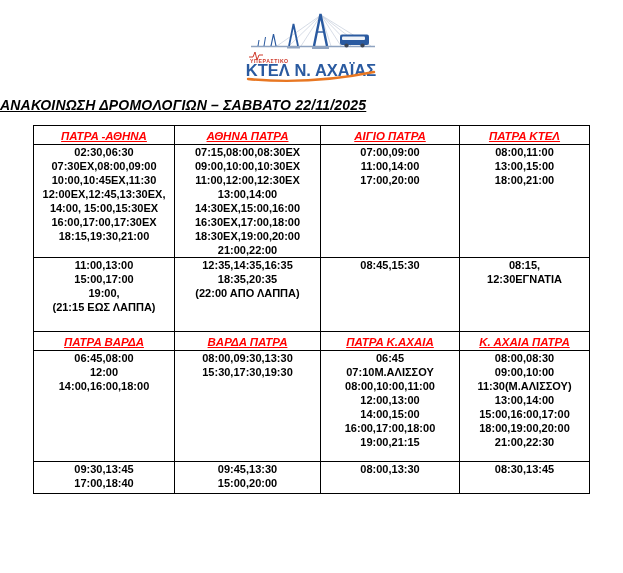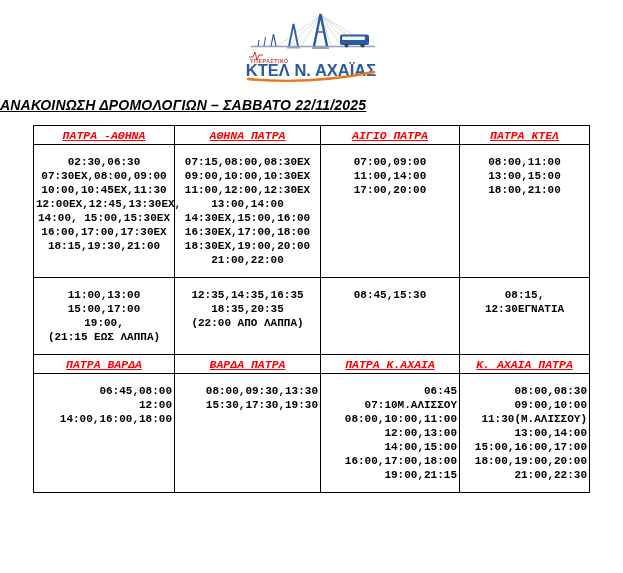--- a/index.html
+++ b/index.html
@@ -41,46 +41,45 @@
     text-decoration:underline;
     color:var(--ink);
     letter-spacing:0.2px;
   }
   
   table.schedule{
     border-collapse:collapse;
     table-layout:fixed;
     width:556px;
     margin:12px auto 2px auto;
-    font-family:Liberation Mono, monospace;
   }
   table.schedule td{
     border:1.5px solid var(--ink);
     text-align:center;
     vertical-align:top;
-    padding:10px 2px;
+    padding:0 2px;
   }
   tr.route-row td{height:15px;padding:0 2px;}
   .route-label{
     color:var(--route-red);
     font-weight:bold;
     font-style:italic;
     font-size:11.5px;
     text-decoration:underline;
     white-space:nowrap;
   }
   tr.times-row td{
     color:var(--ink);
     font-weight:bold;
     font-size:11px;
     line-height:14px;
   }
   tr.sec0 td{height:111px;}
   tr.sec1 td{height:74px;}
-  tr.sec2 td{height:111px;text-align:right;}
+  tr.sec2 td{height:111px;}
   tr.sec3 td{height:32px;}
   tr.sec4 td{height:16px;}
   .time-line{white-space:nowrap;}
   col.c0{width:141px;} col.c1{width:146px;} col.c2{width:139px;} col.c3{width:130px;}
 </style>
 </head>
 <body>
 
 <div class="logo-wrap">
   <svg class="logo-svg" width="138" height="78" viewBox="0 0 138 78">
@@ -218,14 +217,30 @@
         <td>
           <div class="time-line">08:00,08:30</div>
           <div class="time-line">09:00,10:00</div>
           <div class="time-line">11:30(Μ.ΑΛΙΣΣΟΥ)</div>
           <div class="time-line">13:00,14:00</div>
           <div class="time-line">15:00,16:00,17:00</div>
           <div class="time-line">18:00,19:00,20:00</div>
           <div class="time-line">21:00,22:30</div>
         </td>
       </tr>
+      <tr class="times-row sec3">
+        <td>
+          <div class="time-line">09:30,13:45</div>
+          <div class="time-line">17:00,18:40</div>
+        </td>
+        <td>
+          <div class="time-line">09:45,13:30</div>
+          <div class="time-line">15:00,20:00</div>
+        </td>
+        <td>
+          <div class="time-line">08:00,13:30</div>
+        </td>
+        <td>
+          <div class="time-line">08:30,13:45</div>
+        </td>
+      </tr>
     </tbody>
 </table>
 
 </body></html>

